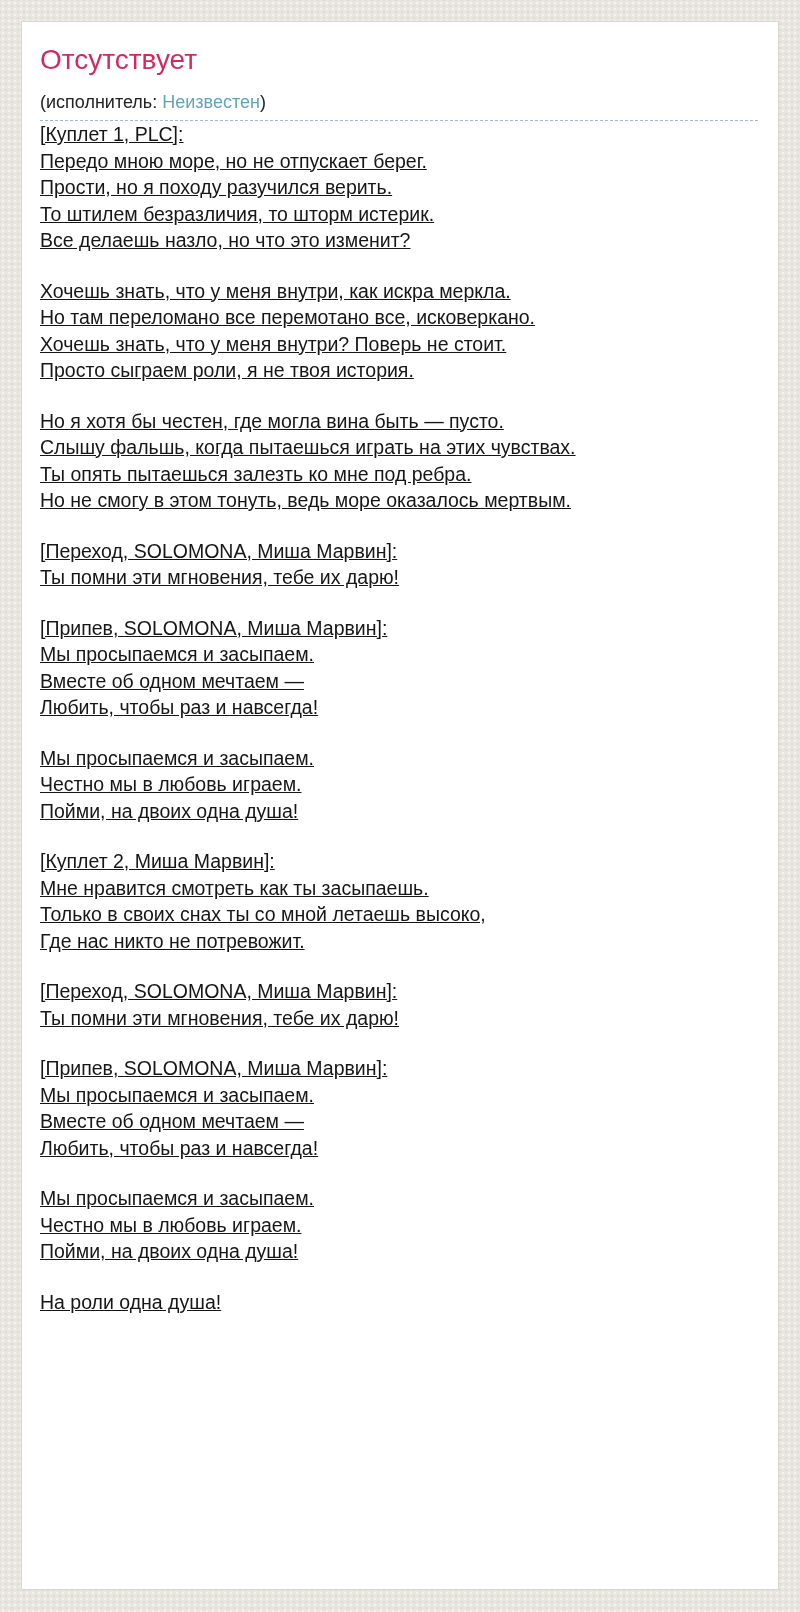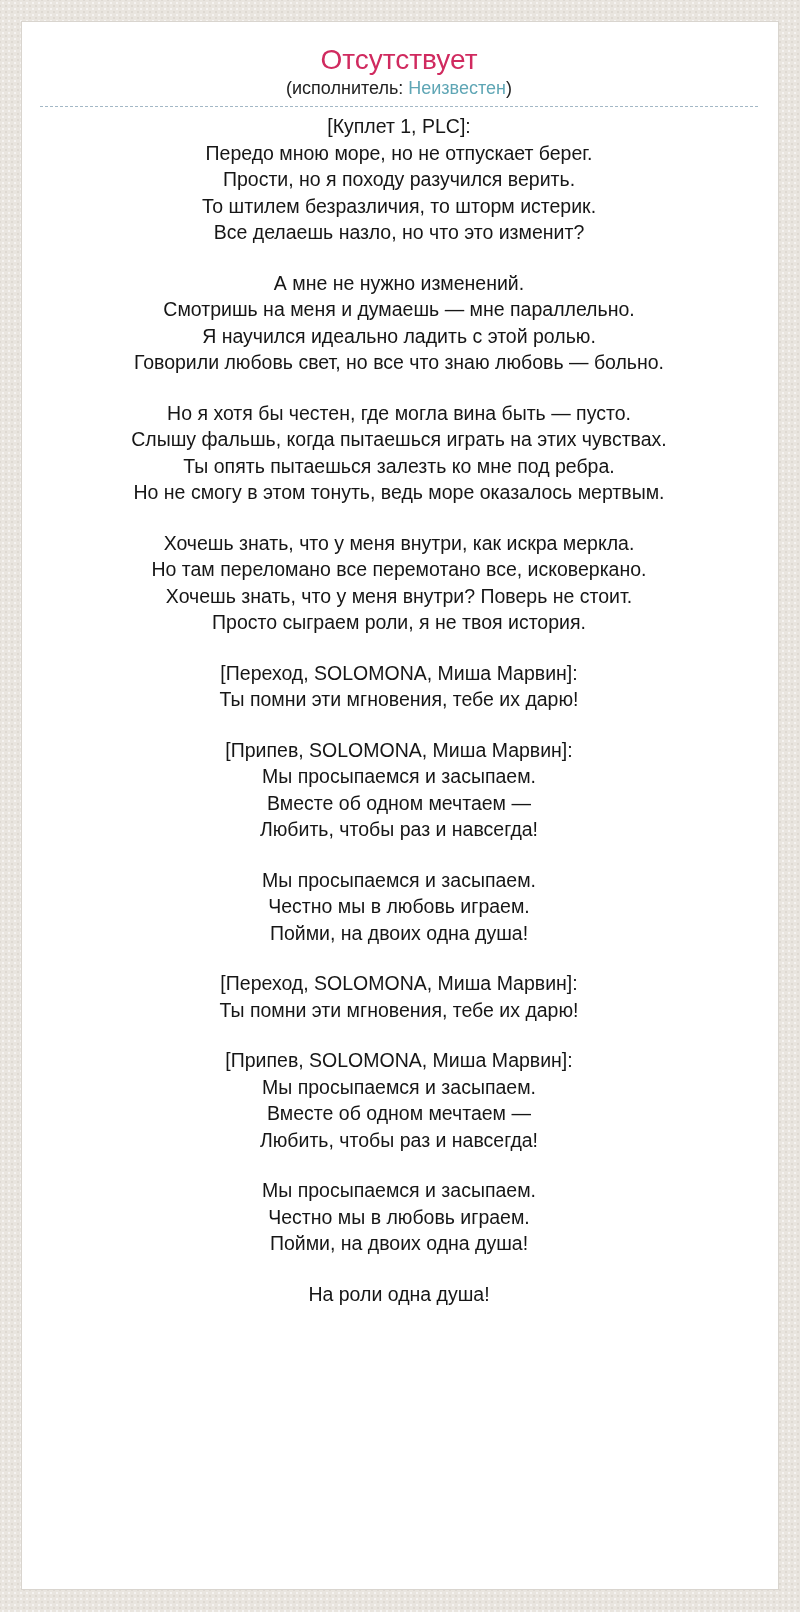--- a/index.html
+++ b/index.html
@@ -26,65 +26,64 @@
     background-position: 0 0, 3px 3px;
     overflow: hidden;
   }
   .card {
     margin: 21px 21px 0 21px;
     width: 758px;
     height: 1569px;
     background: var(--card-bg);
     border: 1px solid var(--card-border);
     padding: 22px 20px 0 18px;
-    text-align: center;
   }
   .song-title {
     margin: 0;
     font-size: 28px;
     line-height: 32px;
     font-weight: normal;
     color: var(--title-color);
   }
   .artist-line {
-    margin-top: 2px;
+    margin-top: 16px;
     font-size: 18px;
     line-height: 21px;
     color: var(--muted-color);
     padding-bottom: 7px;
     border-bottom: 1px dashed var(--sep-color);
   }
   .artist-link {
     color: var(--link-color);
     text-decoration: none;
     cursor: pointer;
   }
   .lyrics {
-    margin-top: 6px;
     font-size: 19.5px;
     line-height: 26.5px;
     color: var(--text-color);
+    text-decoration: underline;
   }
   .lyrics p { margin: 0; }
   .lyrics p + p { margin-top: 24px; }
 </style>
 </head>
 <body>
 
 <div class="card">
   <h1 class="song-title">Отсутствует</h1>
   <div class="artist-line">
     <span>(исполнитель: </span><a class="artist-link">Неизвестен</a><span>)</span>
   </div>
   <div class="lyrics">
       <p>[Куплет 1, PLC]:<br>Передо мною море, но не отпускает берег.<br>Прости, но я походу разучился верить.<br>То штилем безразличия, то шторм истерик.<br>Все делаешь назло, но что это изменит?</p>
-      <p>А мне не нужно изменений.<br>Смотришь на меня и думаешь — мне параллельно.<br>Я научился идеально ладить с этой ролью.<br>Говорили любовь свет, но все что знаю любовь — больно.</p>
+      <p>Хочешь знать, что у меня внутри, как искра меркла.<br>Но там переломано все перемотано все, исковеркано.<br>Хочешь знать, что у меня внутри? Поверь не стоит.<br>Просто сыграем роли, я не твоя история.</p>
       <p>Но я хотя бы честен, где могла вина быть — пусто.<br>Слышу фальшь, когда пытаешься играть на этих чувствах.<br>Ты опять пытаешься залезть ко мне под ребра.<br>Но не смогу в этом тонуть, ведь море оказалось мертвым.</p>
-      <p>Хочешь знать, что у меня внутри, как искра меркла.<br>Но там переломано все перемотано все, исковеркано.<br>Хочешь знать, что у меня внутри? Поверь не стоит.<br>Просто сыграем роли, я не твоя история.</p>
       <p>[Переход, SOLOMONA, Миша Марвин]:<br>Ты помни эти мгновения, тебе их дарю!</p>
       <p>[Припев, SOLOMONA, Миша Марвин]:<br>Мы просыпаемся и засыпаем.<br>Вместе об одном мечтаем —<br>Любить, чтобы раз и навсегда!</p>
       <p>Мы просыпаемся и засыпаем.<br>Честно мы в любовь играем.<br>Пойми, на двоих одна душа!</p>
+      <p>[Куплет 2, Миша Марвин]:<br>Мне нравится смотреть как ты засыпаешь.<br>Только в своих снах ты со мной летаешь высоко,<br>Где нас никто не потревожит.</p>
       <p>[Переход, SOLOMONA, Миша Марвин]:<br>Ты помни эти мгновения, тебе их дарю!</p>
       <p>[Припев, SOLOMONA, Миша Марвин]:<br>Мы просыпаемся и засыпаем.<br>Вместе об одном мечтаем —<br>Любить, чтобы раз и навсегда!</p>
       <p>Мы просыпаемся и засыпаем.<br>Честно мы в любовь играем.<br>Пойми, на двоих одна душа!</p>
       <p>На роли одна душа!</p>
     </div>
 </div>
 
 </body></html>

